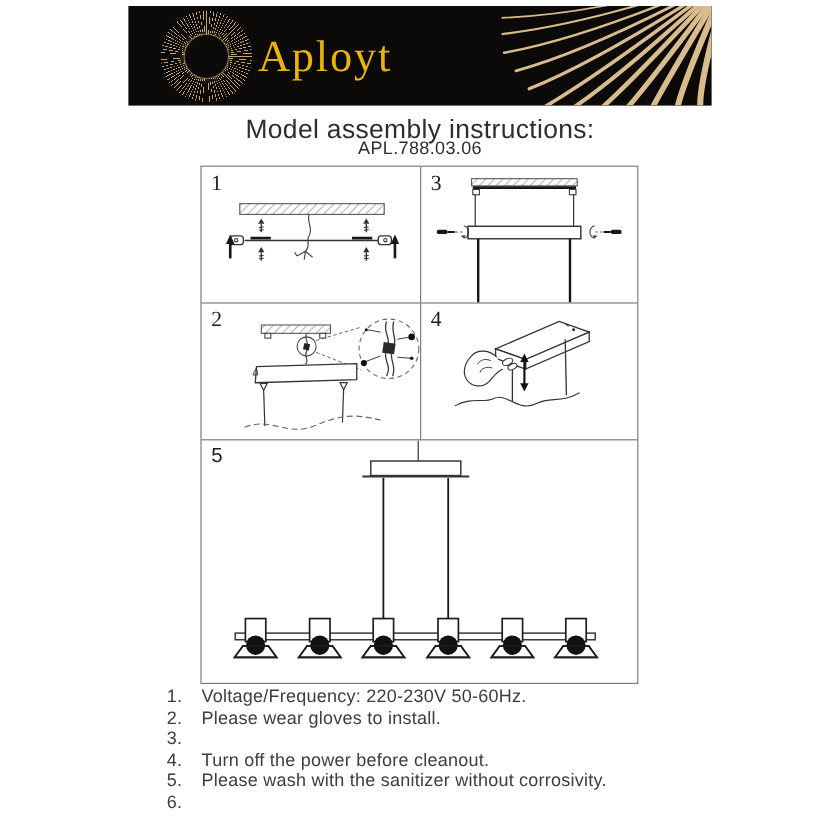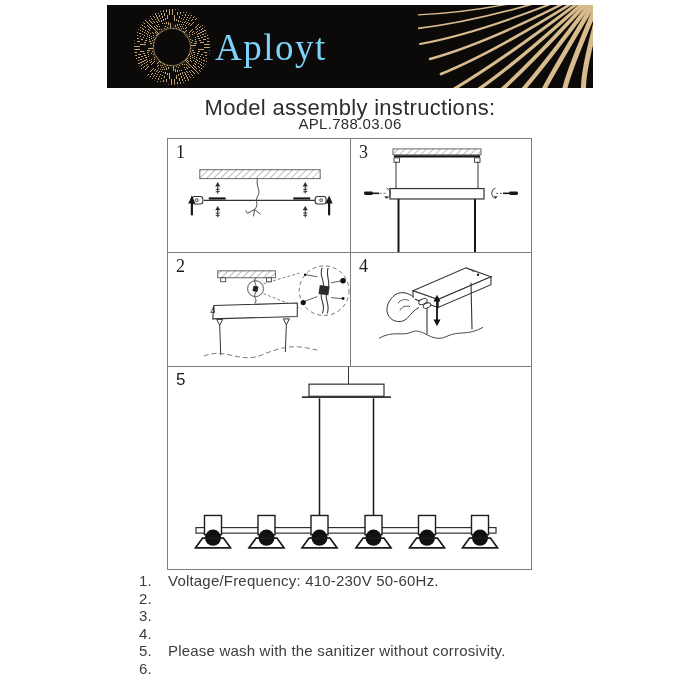--- a/index.html
+++ b/index.html
@@ -16,21 +16,21 @@
     position:absolute;left:27px;top:4px;width:76px;height:76px;border-radius:50%;
     background:repeating-conic-gradient(#c7a475 0deg 0.9deg, rgba(0,0,0,0) 0.9deg 4.5deg);
   }
   .sunburst-core{
     position:absolute;left:20px;top:20px;width:36px;height:36px;border-radius:50%;
     background:#0b0a08;box-shadow:0 0 0 1px rgba(201,168,124,0.45), 0 0 6px 1px rgba(201,168,124,0.35);
   }
   .brand{
     position:absolute;left:108px;top:24px;
     font-family:"Liberation Serif", serif;font-size:37px;line-height:37px;
-    color:#7dd3fc;letter-spacing:1.5px;font-weight:normal;
+    color:#eab308;letter-spacing:1.5px;font-weight:normal;
   }
   .banner-rays{position:absolute;right:0;top:0;}
   
   .title,.model{
     position:absolute;left:0;width:100%;text-align:center;color:#2d2d2d;
   }
   .title{top:95px;font-size:22px;letter-spacing:0.3px;}
   .model{top:115px;font-size:15px;letter-spacing:0.3px;}
   
   .grid{
@@ -277,30 +277,32 @@
           <polygon points="301.5,169.5 322.5,169.5 329.5,179 294.5,179" fill="none"></polygon>
         </g>
       </g>
     </svg>
   </div>
 </div>
 
 <div class="instr">
   <div class="irow">
     <span class="inum">1.</span>
-    <span class="itext">Voltage/Frequency: 410-230V 50-60Hz.</span>
+    <span class="itext">Voltage/Frequency: 220-230V 50-60Hz.</span>
   </div>
   <div class="irow">
     <span class="inum">2.</span>
+    <span class="itext">Please wear gloves to install.</span>
   </div>
   <div class="irow">
     <span class="inum">3.</span>
   </div>
   <div class="irow">
     <span class="inum">4.</span>
+    <span class="itext">Turn off the power before cleanout.</span>
   </div>
   <div class="irow">
     <span class="inum">5.</span>
     <span class="itext">Please wash with the sanitizer without corrosivity.</span>
   </div>
   <div class="irow">
     <span class="inum">6.</span>
   </div>
 </div>
 

